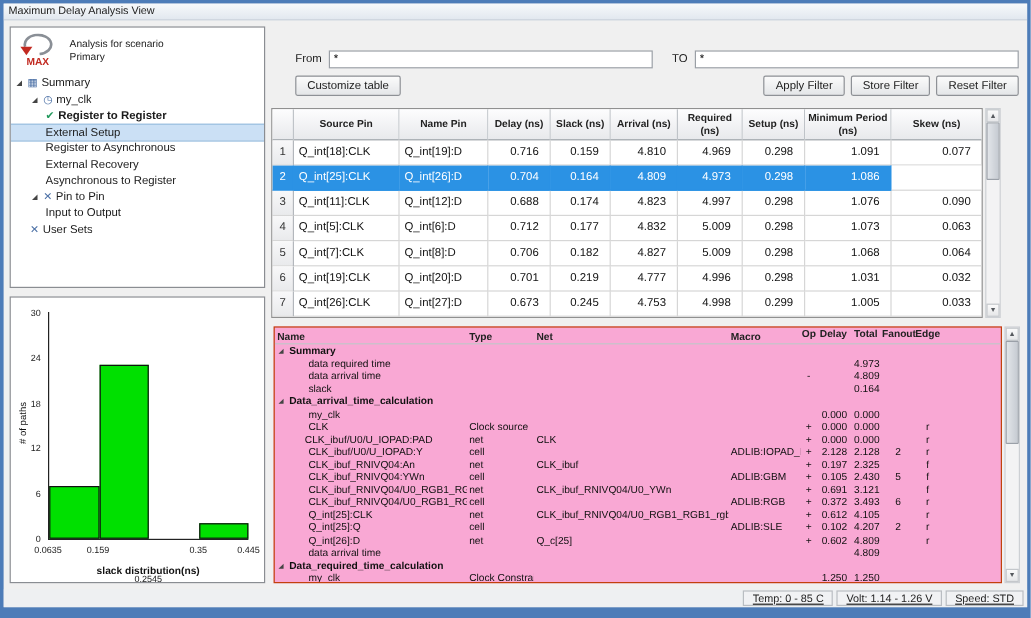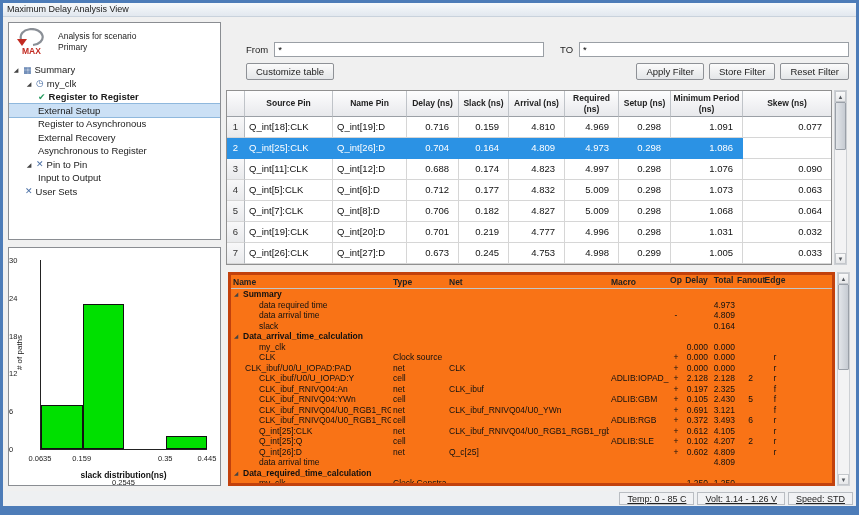--- a/index.html
+++ b/index.html
@@ -36,21 +36,21 @@
   .tarrow:empty, .tcheck:empty, .tglyph:empty { display: none; }
   .tlabel { overflow: hidden; }
 
   
   .chart-panel { flex: 1; position: relative; }
   .plot { position: absolute; left: 31px; top: 12px; right: 13px; bottom: 35px;
           border-left: 1px solid #222; border-bottom: 1px solid #222; }
   .hbar { position: absolute; bottom: 0; border: 1px solid #111; }
   .yticks { position: absolute; left: 0; width: 28px; top: 8px; bottom: 31px;
             display: flex; flex-direction: column; justify-content: space-between;
-            align-items: flex-start; padding-right: 3px; font-size: 7.5px; color: #222; }
+            align-items: flex-end; padding-right: 3px; font-size: 7.5px; color: #222; }
   .xticks { position: absolute; left: 31px; right: 13px; bottom: 22px; height: 9px; font-size: 7.5px; color: #222; }
   .xticks div { position: absolute; transform: translateX(-50%); white-space: nowrap; }
   .xlabel { position: absolute; left: 31px; right: 13px; bottom: 5px; text-align: center;
             font-weight: bold; font-size: 8.5px; color: #111; }
   .ylabel { position: absolute; left: -22px; top: 42%; width: 64px; text-align: center;
             transform: rotate(-90deg); font-size: 8px; color: #111; }
 
   
   .right-col { flex: 1; display: flex; flex-direction: column; min-width: 0; min-height: 0; }
   .from-row { display: flex; align-items: center; gap: 6px; margin: 20px 2px 6px 20px; font-size: 9.5px; color: #222; }
@@ -59,21 +59,21 @@
   .to-label { margin-left: 10px; }
   .btn-row { display: flex; align-items: center; gap: 5px; margin: 0 2px 10px 20px; }
   .btn-row .spacer { flex: 1; }
   button {
     font-family: inherit; font-size: 9.5px; color: #222;
     background: linear-gradient(#fbfbfb, #e4e6e8); border: 1px solid #8e9196;
     border-radius: 2px; padding: 2px 9px; height: 17px; cursor: default;
   }
 
   
-  .ptable-wrap { flex: none; height: 175px; display: flex; margin-right: 4px; }
+  .ptable-wrap { flex: none; height: 175px; display: flex; margin-right: 17px; }
   .ptable { flex: 1; border: 1px solid #909090; background: #fff; overflow: hidden; min-width: 0; }
   .pgrid { display: grid; grid-template-columns: 18px 88px 74px 52px 50px 56px 54px 52px 72px 1fr; }
   .phead .pcell {
     background: linear-gradient(#fdfdfe, #e8e9ec);
     border-right: 1px solid #bfc3c8; border-bottom: 1px solid #9ba0a6;
     font-size: 8.5px; font-weight: bold; text-align: center; color: #222;
     padding: 2px 1px; line-height: 1.2; display: flex; align-items: center; justify-content: center;
     height: 26px;
   }
   .prow .pcell { height: 21px; line-height: 20px; font-size: 9.5px; color: #111;
@@ -91,21 +91,21 @@
   .vscroll { width: 13px; flex: none; margin-left: 2px; display: flex; flex-direction: column;
              background: #f3f3f4; border: 1px solid #cdd0d4; }
   .sbtn { height: 11px; flex: none; font-size: 6px; color: #55595e; text-align: center; line-height: 11px;
           background: linear-gradient(#fafafa, #e6e7e9); border: 1px solid #c4c7cb; }
   .strack { flex: 1; position: relative; }
   .sthumb { position: absolute; left: 0; right: 0; top: 0;
             background: linear-gradient(90deg, #e2e5e9, #c6cbd2); border: 1px solid #9aa0a8; border-radius: 1px; }
 
   
   .detail-wrap { flex: 1; display: flex; margin: 7px 1px 0 2px; min-height: 0; }
-  .dtable { flex: 1; border: 3px solid #c2410c; background: #f97316; overflow: hidden; min-width: 0; }
+  .dtable { flex: 1; border: 1px solid #c2410c; background: #f9a8d4; overflow: hidden; min-width: 0; }
   .dgrid { display: grid; grid-template-columns: 160px 56px 162px 60px 14px 27px 27px 27px 22px 1fr; }
   .dhead .dcell { font-size: 8.5px; font-weight: bold; color: #222; border-bottom: 1px solid #c2c5c9;
                   padding: 2px 2px; height: 14px; white-space: nowrap; }
   .drow .dcell { font-size: 8.5px; color: #111; height: 10.5px; line-height: 10.5px;
                  white-space: nowrap; overflow: hidden; padding: 0 2px; }
   .drow.bold .dcell { font-weight: bold; }
   .dcell.numr { text-align: right; }
   .dcell.ctr { text-align: center; padding: 0; }
   .darrow { display: inline-block; width: 9px; font-size: 5.5px; color: #444; vertical-align: 1px; }
 
@@ -463,21 +463,21 @@
                 <div class="dcell"></div>
                 <div class="dcell ctr">+</div>
                 <div class="dcell numr">0.000</div>
                 <div class="dcell numr">0.000</div>
                 <div class="dcell ctr"></div>
                 <div class="dcell ctr">r</div>
                 <div class="dcell filler"></div>
               </div>
 
               <div class="dgrid drow">
-                <div class="dcell" style="padding-left: 5px;"><span class="darrow"></span><span>CLK_ibuf/U0/U_IOPAD:PAD</span></div>
+                <div class="dcell" style="padding-left: 16px;"><span class="darrow"></span><span>CLK_ibuf/U0/U_IOPAD:PAD</span></div>
                 <div class="dcell">net</div>
                 <div class="dcell">CLK</div>
                 <div class="dcell"></div>
                 <div class="dcell ctr">+</div>
                 <div class="dcell numr">0.000</div>
                 <div class="dcell numr">0.000</div>
                 <div class="dcell ctr"></div>
                 <div class="dcell ctr">r</div>
                 <div class="dcell filler"></div>
               </div>

